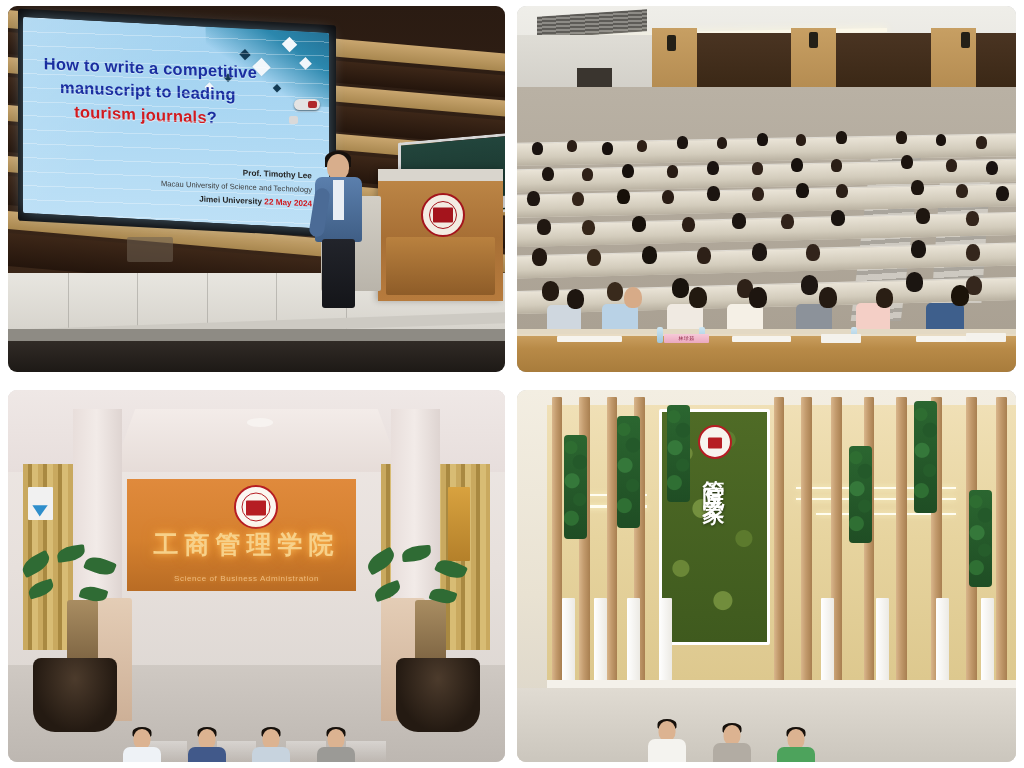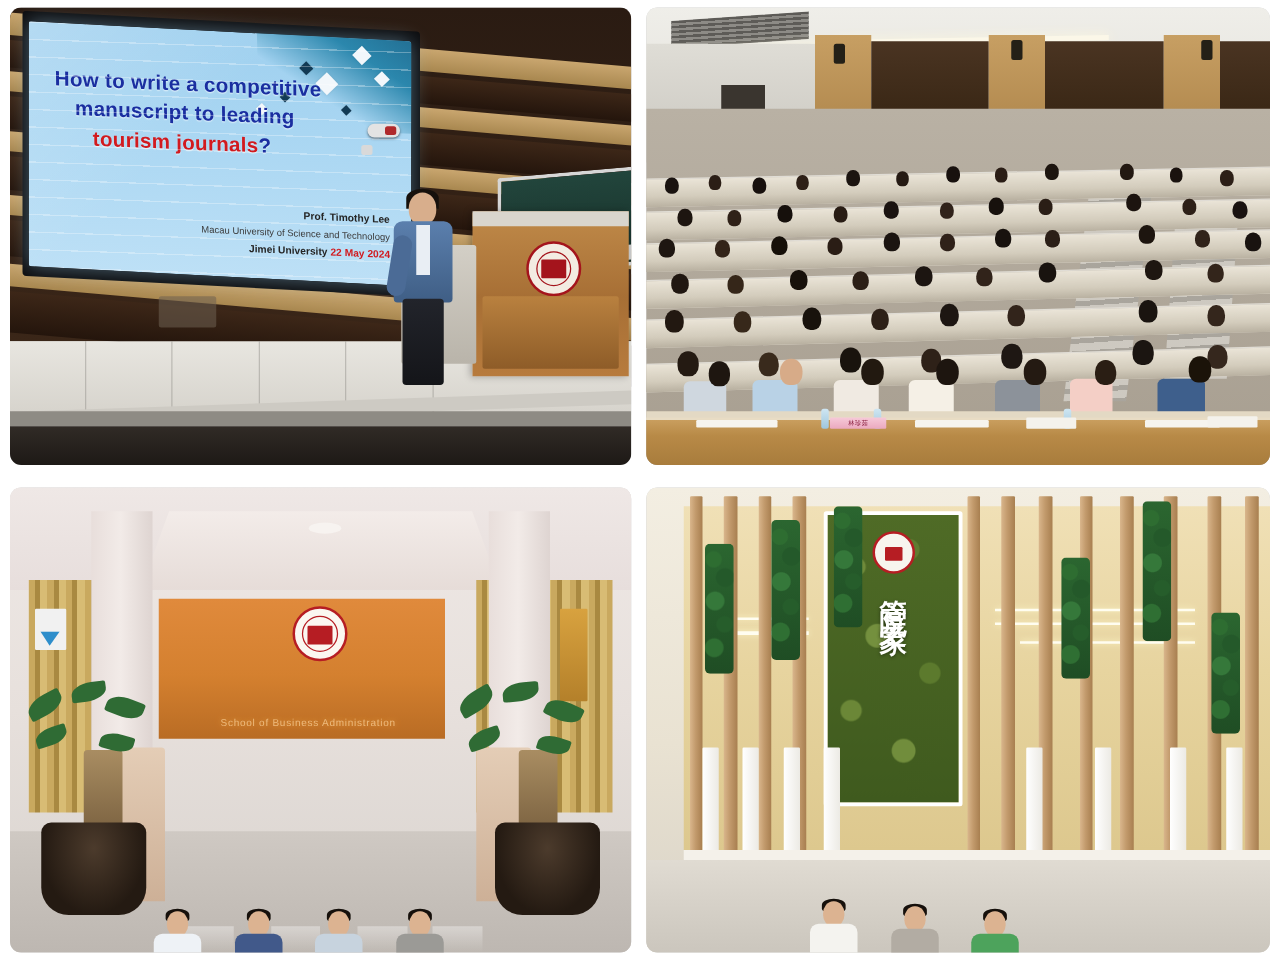--- a/index.html
+++ b/index.html
@@ -492,21 +492,22 @@
       <div class="bl-bg"></div>
       <div class="bl-ceiling"></div>
       <div class="bl-soffit"></div>
       <div class="bl-dome"></div>
 
       <div class="bl-goldwall" style="left:3%;width:18%;"></div>
       <div class="bl-goldwall" style="right:3%;width:22%;"></div>
 
       <div class="bl-backwall"></div>
       <div class="bl-seal"></div>
-      <div class="bl-enname">School of Business Administration</div>
+      <div class="bl-cnname">工商管理学院</div>
+      <div class="bl-enname">Science of Business Administration</div>
 
       <div class="bl-banner"></div>
       <div class="bl-banner-l"></div>
 
       <div class="bl-col" style="left:13%;"></div>
       <div class="bl-col" style="right:13%;"></div>
 
       <div class="bl-floor">
         <div class="bl-floor-refl" style="left:28%;"></div>
         <div class="bl-floor-refl" style="left:42%;"></div>

